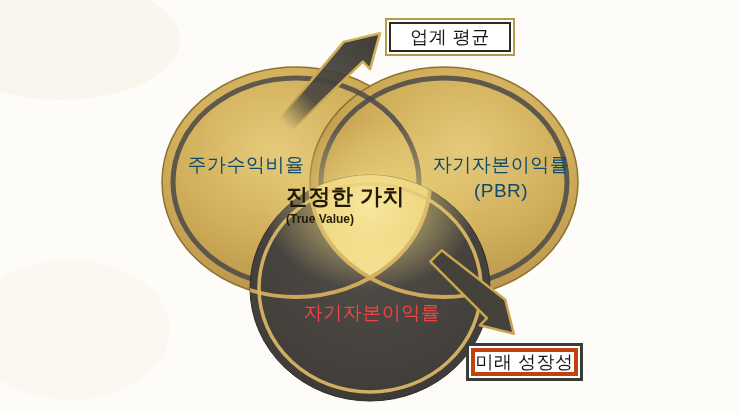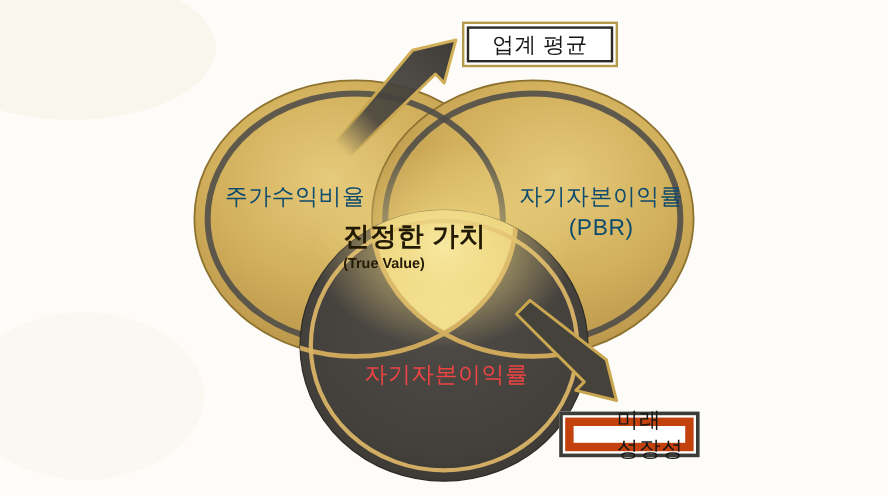--- a/index.html
+++ b/index.html
@@ -25,21 +25,21 @@
     position:absolute;background:#ffffff;padding:2px;box-sizing:border-box;
   }
   .callout.gold{border:2px solid #b59a4b;}
   .callout.dark{border:3px solid #3b3b38;}
   .callout .inner{
     width:100%;height:100%;box-sizing:border-box;
     display:flex;align-items:center;justify-content:center;
     font-size:18px;font-weight:500;color:#161616;letter-spacing:0.5px;
   }
   .callout.gold .inner{border:2px solid #2a2925;}
-  .callout.dark .inner{border:7px solid #c2410c;padding-left:36px;}
+  .callout.dark .inner{border:4px solid #c2410c;}
 </style>
 </head>
 <body>
 
 <div class="stage">
 
   <svg width="740" height="413" viewBox="0 0 740 413">
     <defs>
       <radialGradient id="goldL" cx="42%" cy="36%" r="78%">
         <stop offset="0%" stop-color="#e6cb7c"></stop>

